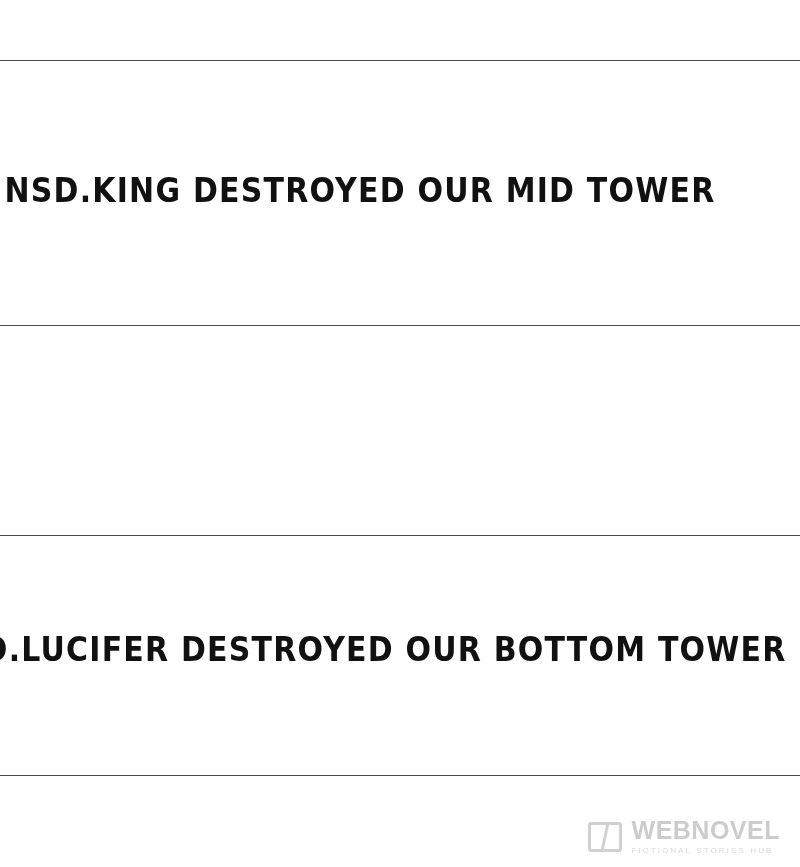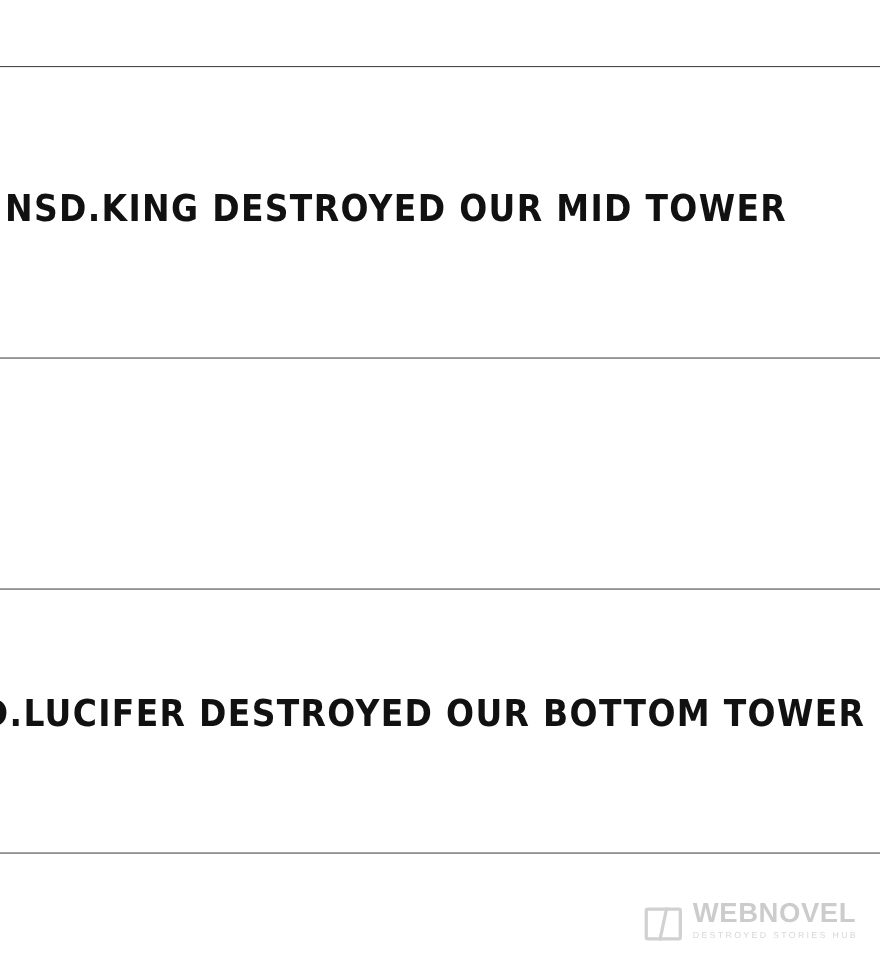--- a/index.html
+++ b/index.html
@@ -59,21 +59,21 @@
   
   #panel-1 .panel-caption { margin-top: -6px; }
   #panel-3 .panel-caption { margin-top: -12px; }
 
   
   .watermark {
     position: absolute;
     right: 20px;
     bottom: 12px;
     display: flex;
-    align-items: flex-end;
+    align-items: center;
     gap: 10px;
     opacity: 0.45;
   }
   .watermark-mark {
     width: 34px;
     height: 30px;
     border: 3px solid #9a9a9a;
     border-radius: 3px;
     position: relative;
     box-sizing: border-box;
@@ -131,17 +131,17 @@
   <div class="panel" id="panel-3">
     <div class="panel-caption">NSD.LUCIFER DESTROYED OUR BOTTOM TOWER</div>
   </div>
 
   <div class="panel-divider" id="divider-bottom"></div>
 
   <div class="watermark">
     <div class="watermark-mark"></div>
     <div class="watermark-text">
       <span class="watermark-title">WEBNOVEL</span>
-      <span class="watermark-sub">DESTROYED STORIES HUB</span>
+      <span class="watermark-sub">FICTIONAL STORIES HUB</span>
     </div>
   </div>
 
 </div>
 
 </body></html>

